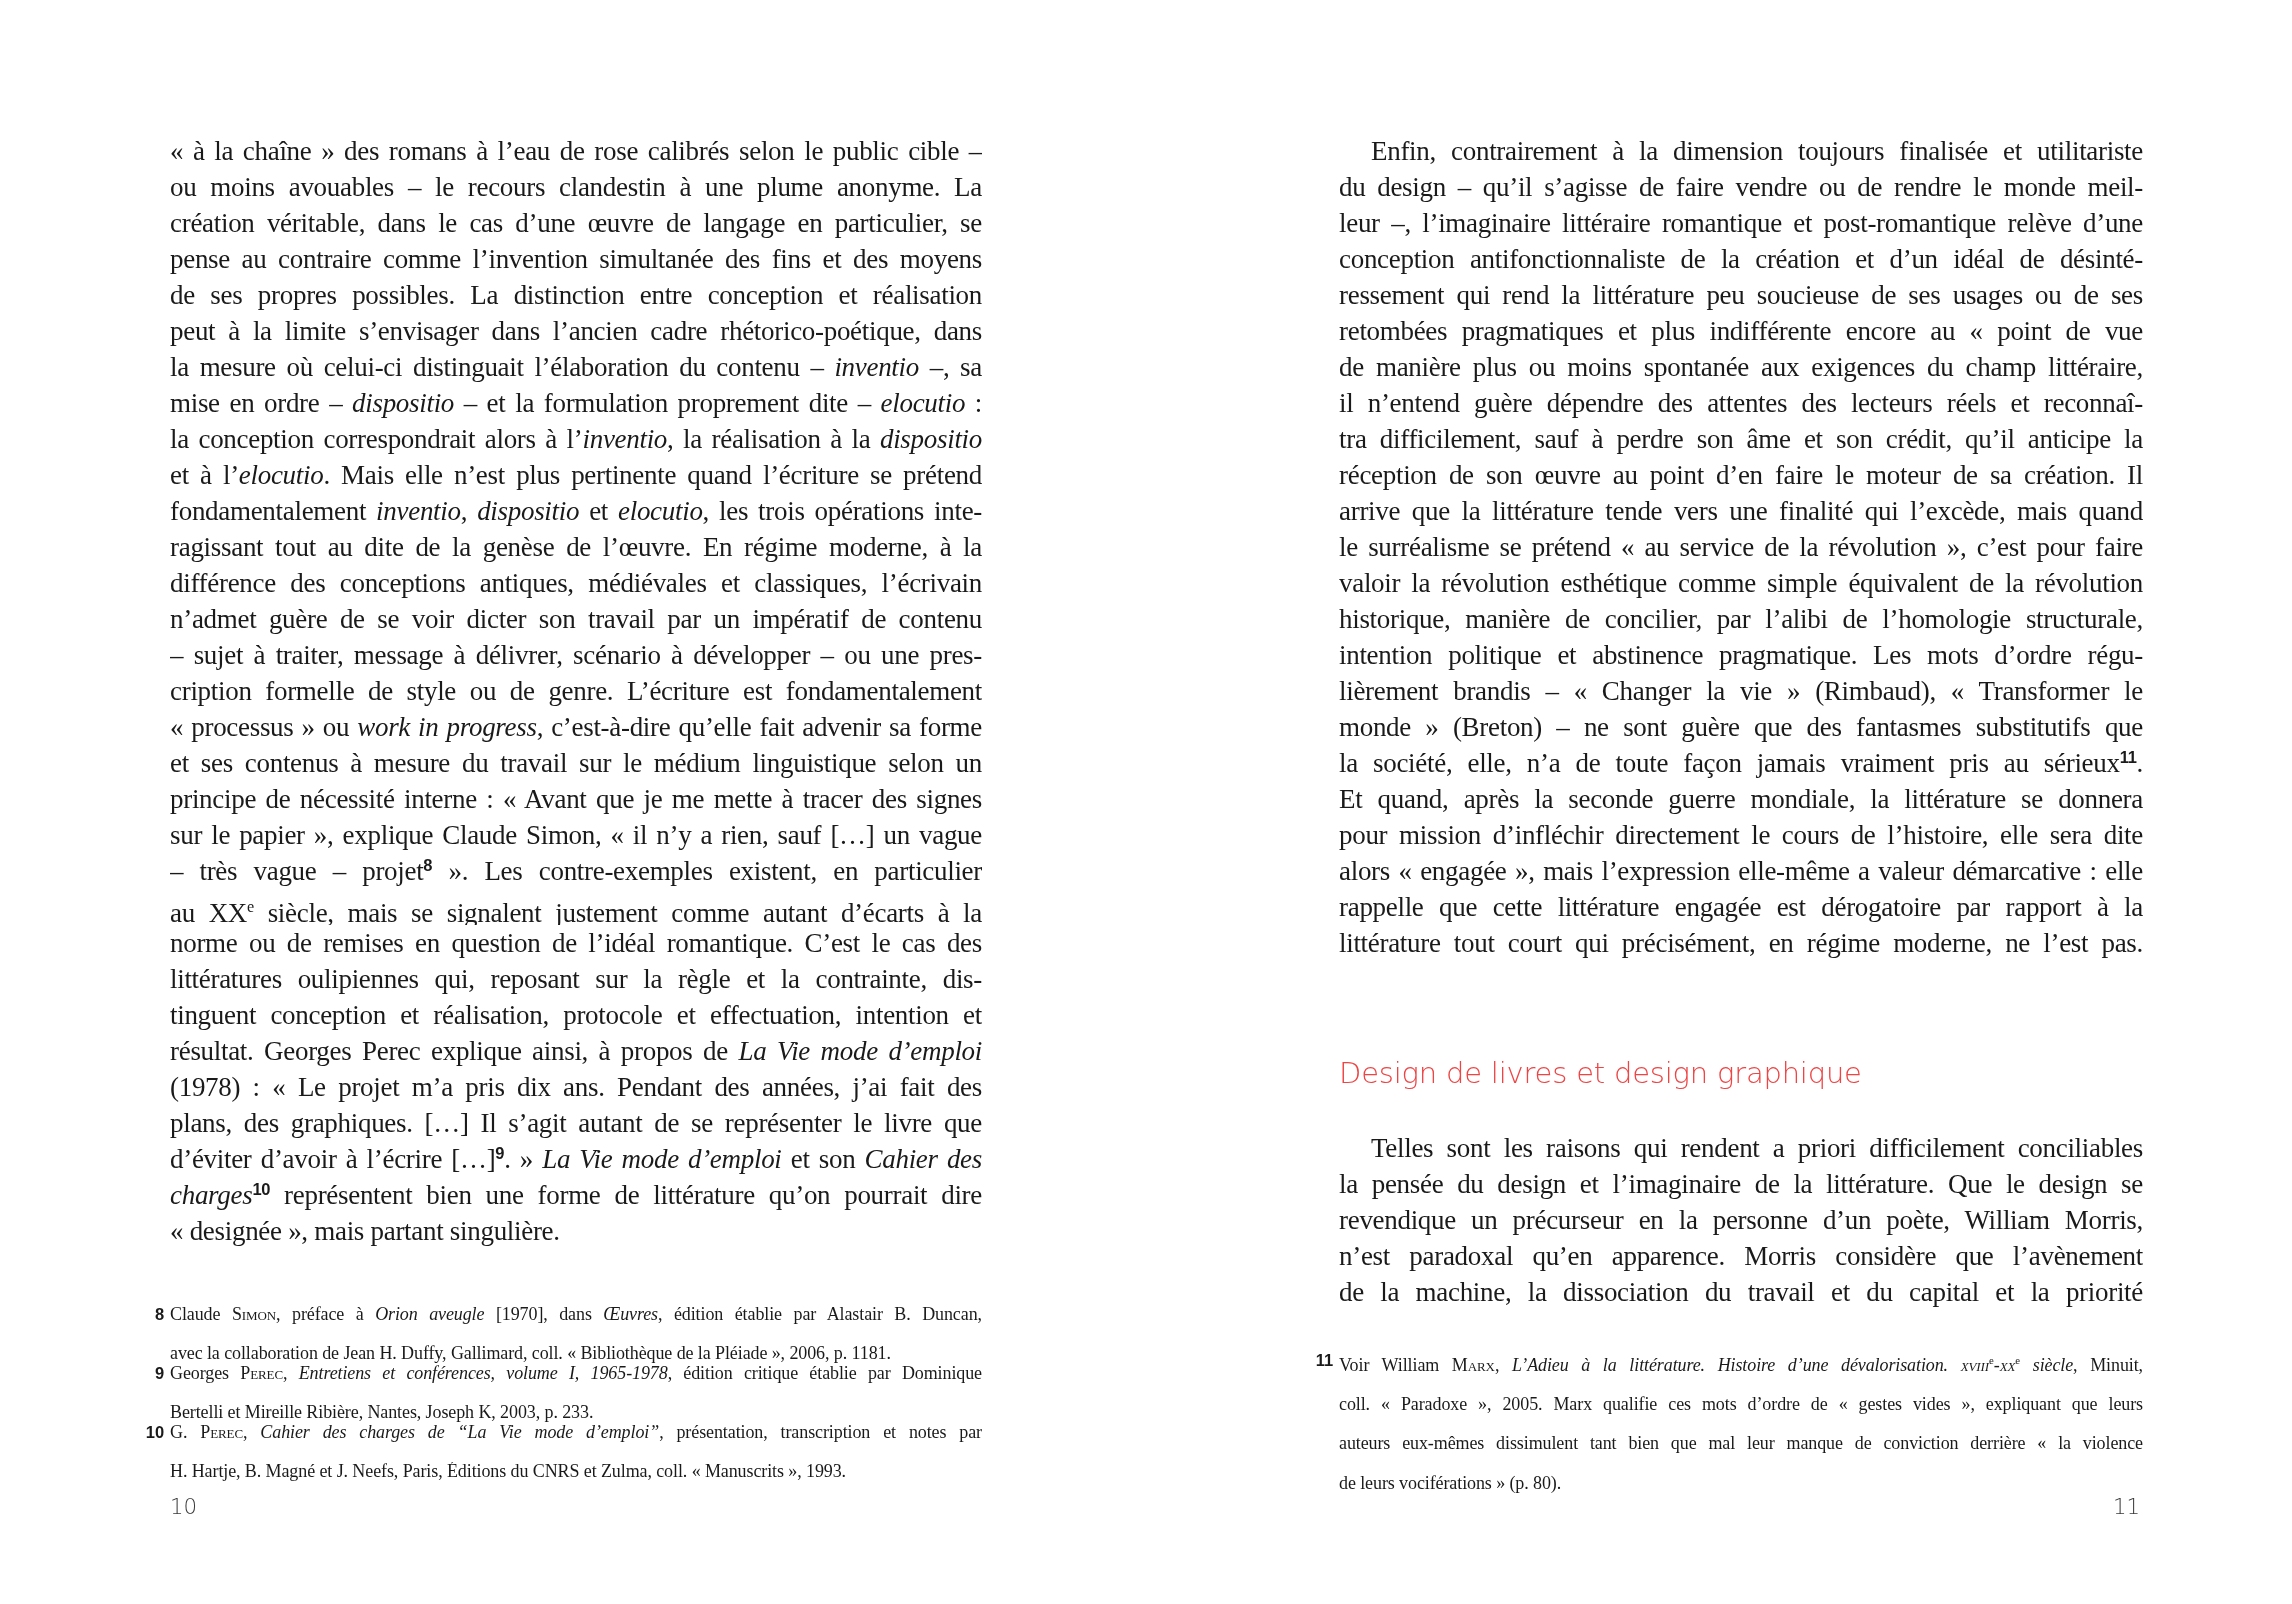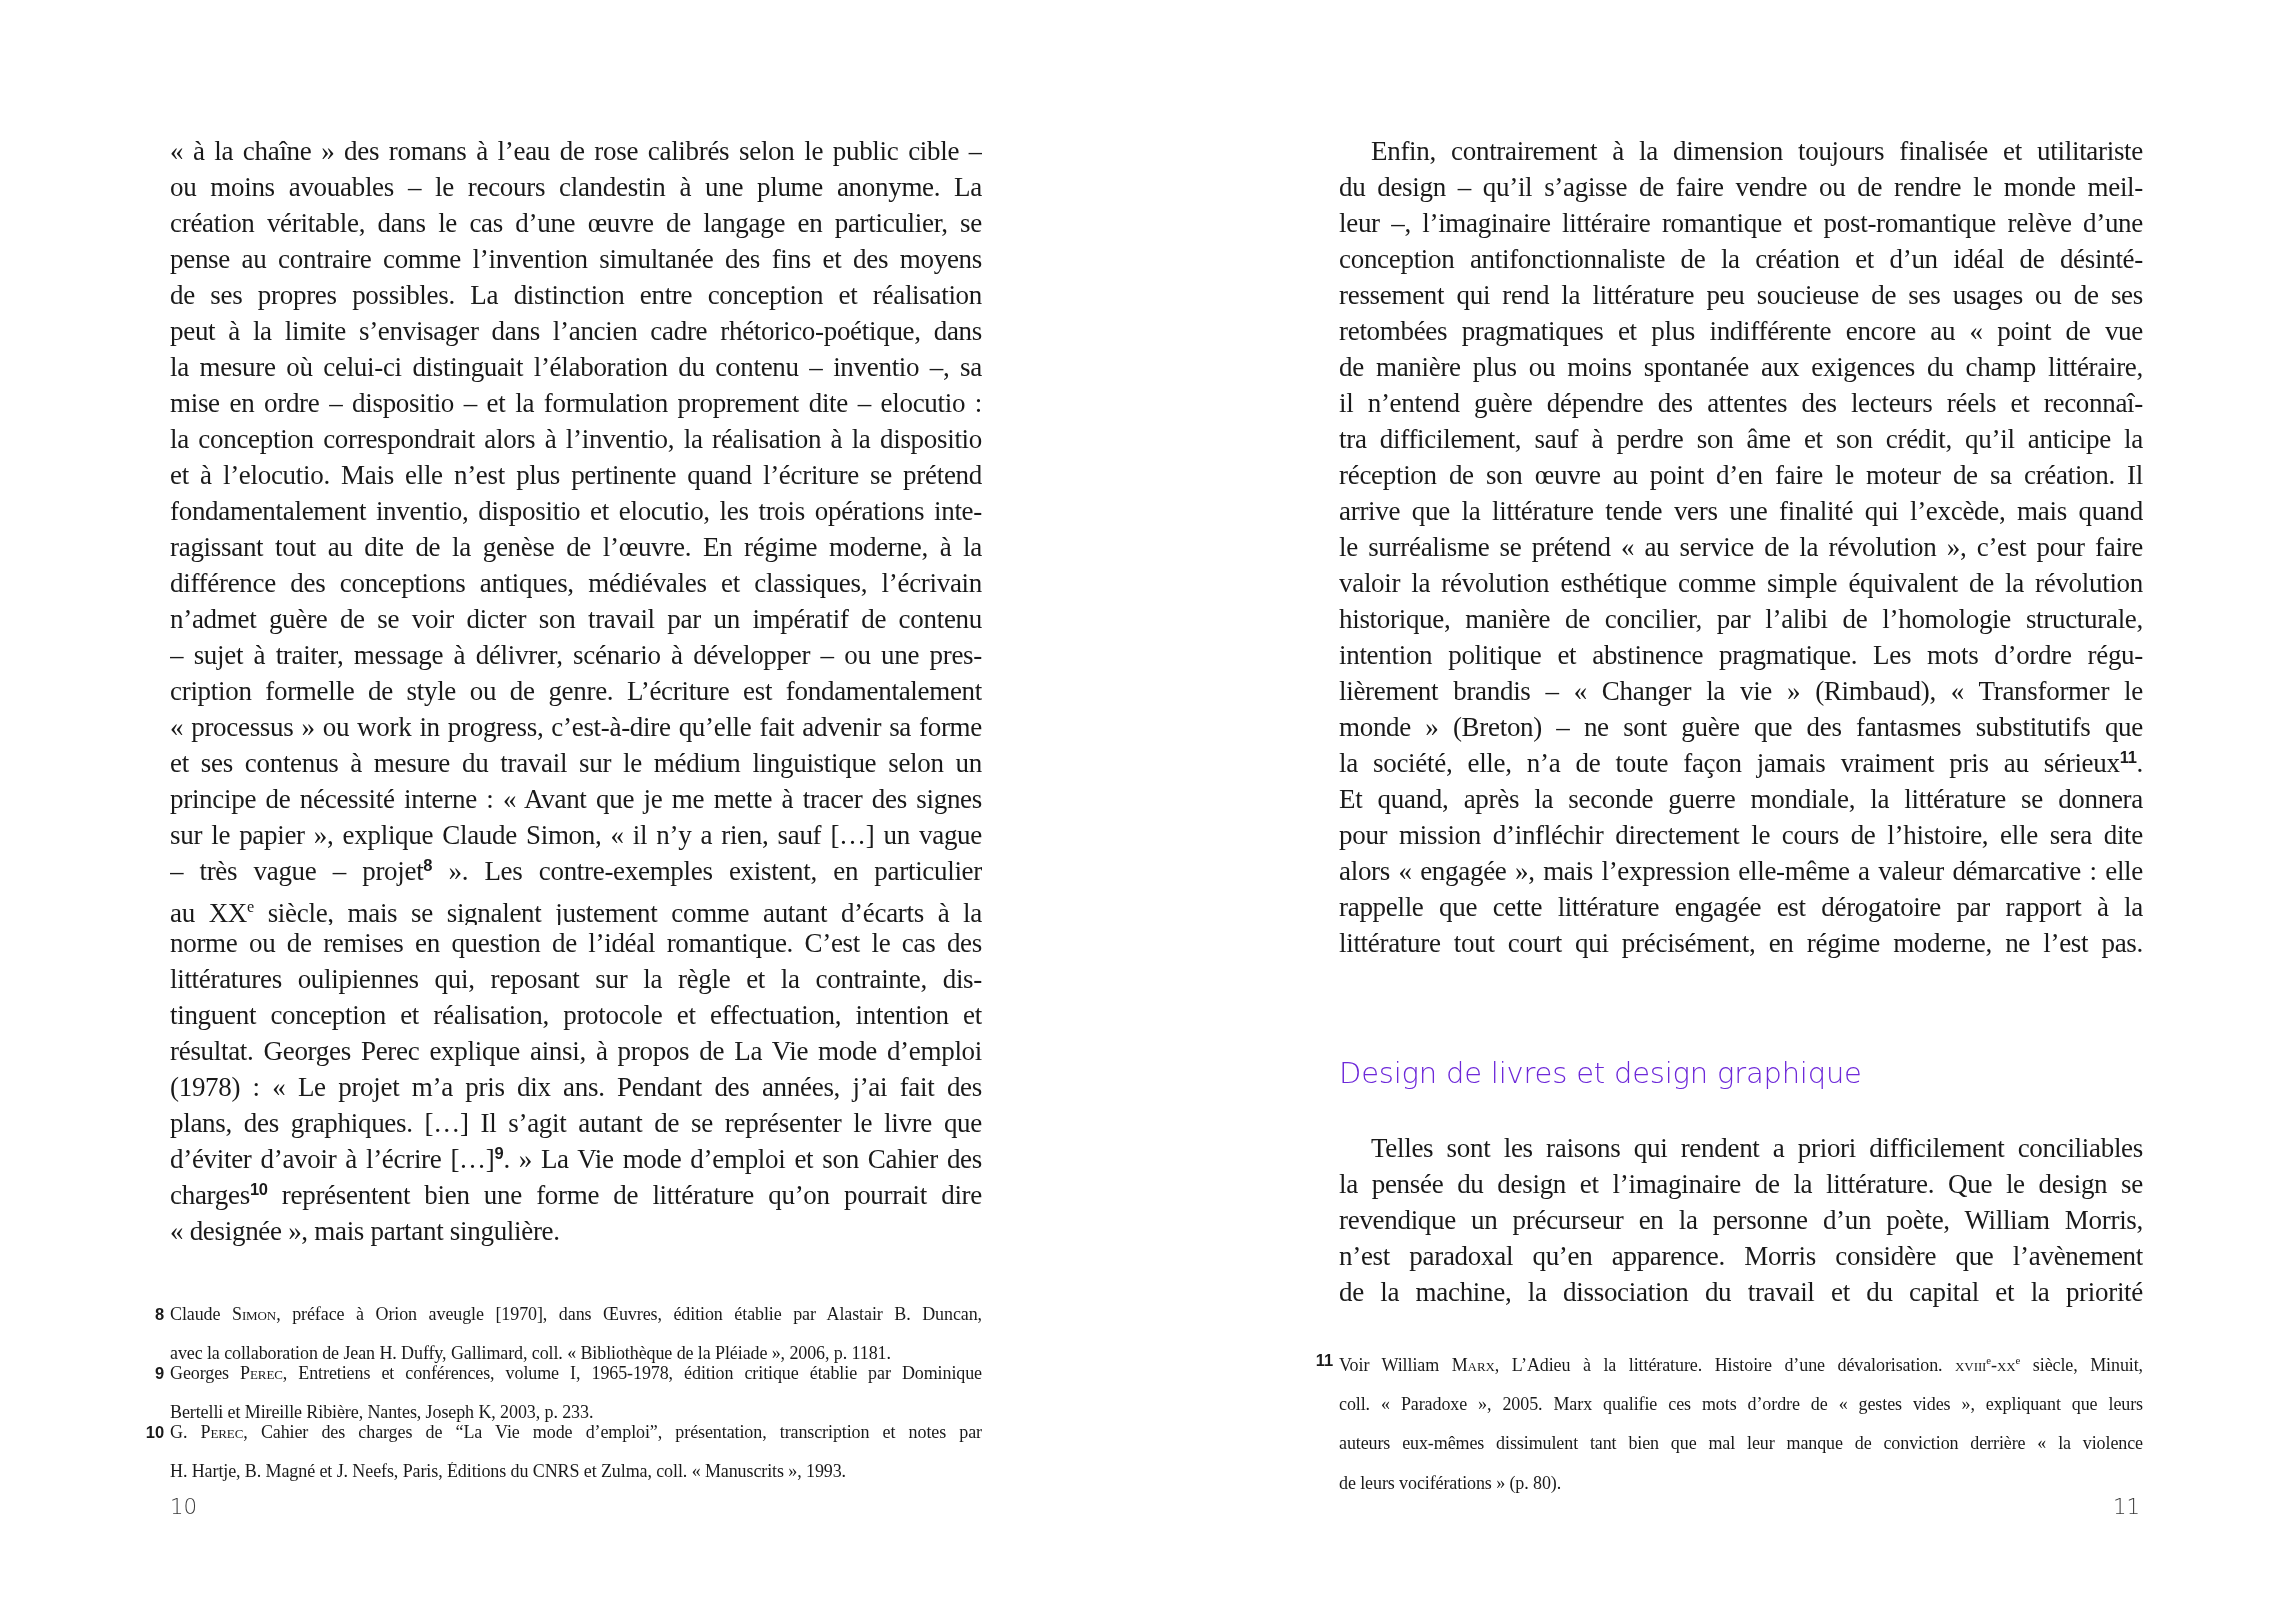--- a/index.html
+++ b/index.html
@@ -6,24 +6,24 @@
   body { width: 2292px; height: 1604px; position: relative; overflow: hidden; color: #1a1a1a; }
   .page { position: absolute; top: 0; height: 1604px; width: 1146px; }
   .page-left { left: 0; }
   .page-right { left: 1168px; }
   .col { position: absolute; font-family: "Liberation Serif", "DejaVu Serif", serif; }
   .body-text { font-size: 27px; line-height: 36px; letter-spacing: -0.3px; }
   .line { display: block; text-align: justify; text-align-last: justify; white-space: nowrap; height: 36px; overflow: visible; }
   .line.last { text-align-last: left; }
   .line.indent { text-indent: 32px; }
   .line span { white-space: normal; }
-  i, .it { }
+  i, .it { font-style: italic; }
   sup.fn { font-family: "Liberation Sans", "DejaVu Sans", sans-serif; font-weight: bold; font-size: 16.5px; vertical-align: 8.7px; line-height: 0; }
   .sc { font-variant: small-caps; }
-  .heading { position: absolute; font-family: "DejaVu Sans", "Liberation Sans", sans-serif; font-weight: 300; font-size: 29px; color: #6d28d9; letter-spacing: -0.2px; }
+  .heading { position: absolute; font-family: "DejaVu Sans", "Liberation Sans", sans-serif; font-weight: 300; font-size: 29px; color: #ef4444; letter-spacing: -0.2px; }
   .footnotes { position: absolute; font-family: "Liberation Serif", "DejaVu Serif", serif; font-size: 18px; line-height: 19.6px; letter-spacing: -0.1px; }
   .fn-item { position: relative; }
   .fn-num { position: absolute; left: -31px; width: 25px; text-align: right; font-family: "Liberation Sans", "DejaVu Sans", sans-serif; font-weight: bold; font-size: 16.5px; }
   .fn-line { display: block; text-align: justify; text-align-last: justify; white-space: nowrap; }
   .fn-line.last { text-align-last: left; }
   .pagenum { position: absolute; top: 1494px; font-family: "DejaVu Sans", "Liberation Sans", sans-serif; font-weight: 300; font-size: 21.3px; color: #3a3a3a; }
 </style>
 <style>.line > span, .fn-line > span { display:inline; } .line, .fn-line { white-space: normal; } .line::after, .fn-line::after { content:""; display:inline-block; width:100%; height:0; } .line, .fn-line { overflow:hidden; } .line.last::after, .fn-line.last::after{display:none;}</style></head>
 <body>
 

